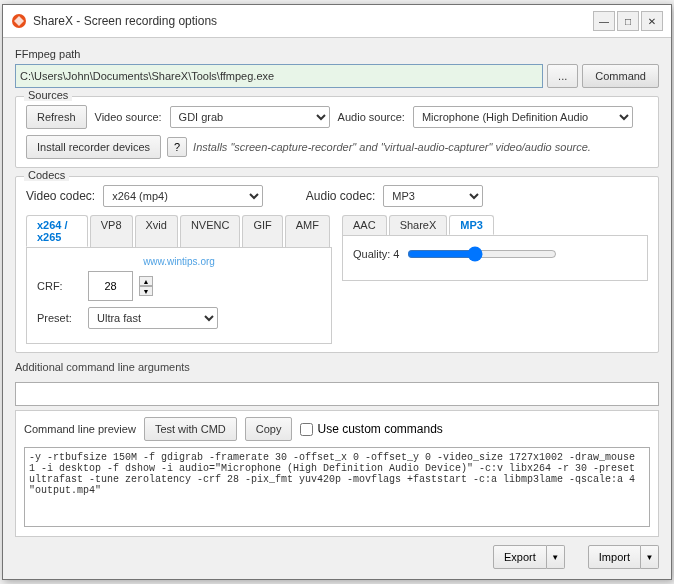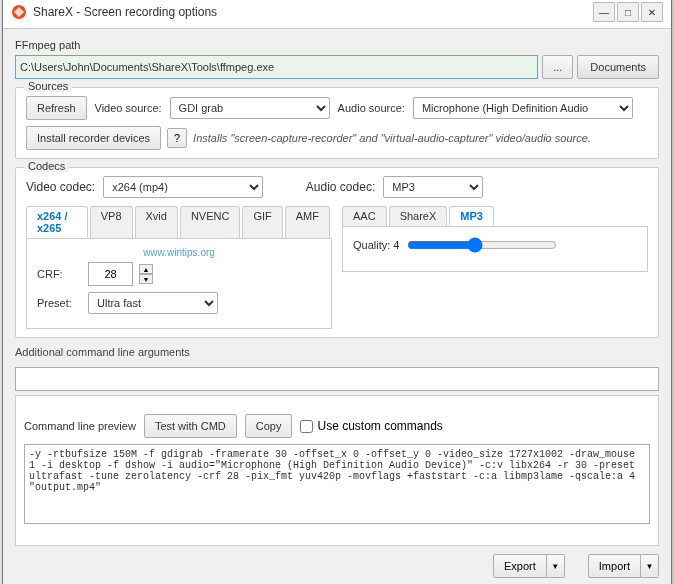--- a/index.html
+++ b/index.html
@@ -205,21 +205,21 @@
       gap: 6px;
       margin-bottom: 6px;
     }
     .setting-label {
       font-size: 11px;
       color: #333;
       min-width: 45px;
     }
     .number-input {
       width: 45px;
-      height: 24px;
+      height: 30px;
       border: 1px solid #adadad;
       padding: 0 2px;
       font-size: 11px;
       text-align: center;
     }
     .spinner {
       display: flex;
       flex-direction: column;
       gap: 0;
     }
@@ -342,21 +342,21 @@
       <button class="titlebar-btn close">✕</button>
     </div>
   </div>
 
   <div class="content">
 
     <div class="ffmpeg-section-label">FFmpeg path</div>
     <div class="ffmpeg-row">
       <input class="ffmpeg-input" type="text" value="C:\Users\John\Documents\ShareX\Tools\ffmpeg.exe" style="">
       <button class="btn">...</button>
-      <button class="btn btn-download">Documents</button>
+      <button class="btn btn-download">Command</button>
     </div>
 
     <div class="group-box">
       <span class="group-title">Sources</span>
       <div class="sources-row">
         <button class="btn">Refresh</button>
         <span class="label">Video source:</span>
         <select class="select select-medium">
           <option>GDI grab</option>
           <option>Desktop</option>
@@ -446,21 +446,21 @@
           </div>
         </div>
       </div>
     </div>
 
     <div>
       <div class="section-label">Additional command line arguments</div>
       <input class="cmdline-input" type="text" style="">
     </div>
 
-    <div style="border:1px solid #ccc; padding:18px 8px; background:#fff; margin-top:4px;">
+    <div style="border:1px solid #ccc; padding:6px 8px; background:#fff; margin-top:4px;">
       <div class="preview-header">
         <span class="preview-label">Command line preview</span>
         <button class="btn">Test with CMD</button>
         <button class="btn">Copy</button>
         <div class="checkbox-wrap">
           <input type="checkbox" style="">
           <span>Use custom commands</span>
         </div>
       </div>
       <textarea class="preview-textarea" style="">-y -rtbufsize 150M -f gdigrab -framerate 30 -offset_x 0 -offset_y 0 -video_size 1727x1002 -draw_mouse 1 -i desktop -f dshow -i audio="Microphone (High Definition Audio Device)" -c:v libx264 -r 30 -preset ultrafast -tune zerolatency -crf 28 -pix_fmt yuv420p -movflags +faststart -c:a libmp3lame -qscale:a 4 "output.mp4"</textarea>

